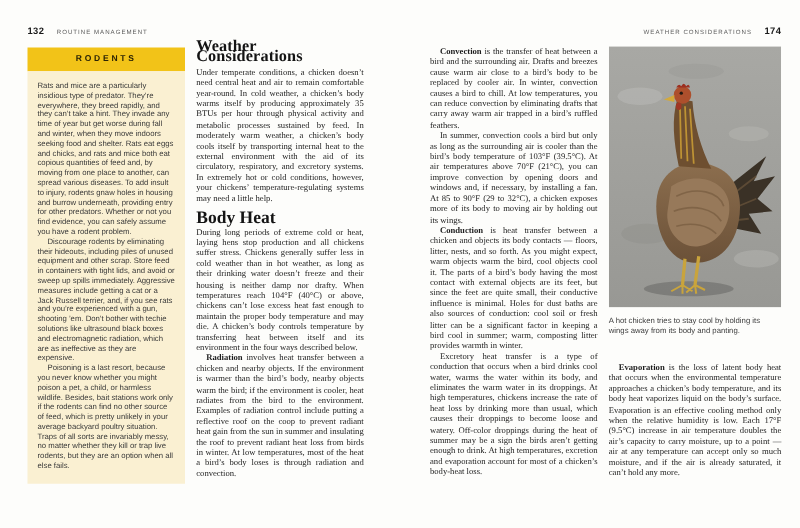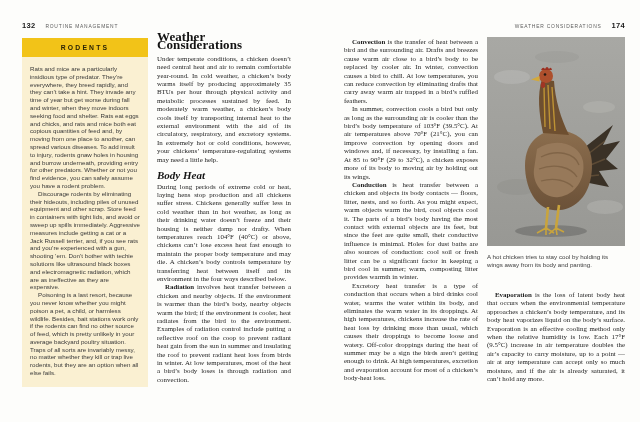--- a/index.html
+++ b/index.html
@@ -42,21 +42,21 @@
   .col p{margin:0;}
   #main-left{left:157px;top:33px;width:134px;}
   #col-r1{left:344px;top:38px;width:134px;}
   #col-r2{left:487px;top:291px;width:138px;}
 
   h1{
     font-family:"Liberation Serif",serif;font-size:13px;font-weight:bold;
     margin:0 0 5px 0;color:#141414;letter-spacing:.1px;text-align:left;
   }
   h2{
-    font-family:"Liberation Serif",serif;font-size:11px;font-weight:bold;font-style:italic;
+    font-family:"Liberation Serif",serif;font-size:14px;font-weight:bold;
     margin:7px 0 3px 0;color:#141414;text-align:left;
   }
   .lead{font-weight:bold;}
 
   
   #photo{left:487px;top:37px;width:138px;height:209px;overflow:hidden;}
   #photo svg{display:block;}
   #photo-caption{
     left:487px;top:253px;width:138px;
     font-family:"Liberation Sans",sans-serif;font-size:6.2px;line-height:8px;color:#3c3c3c;

